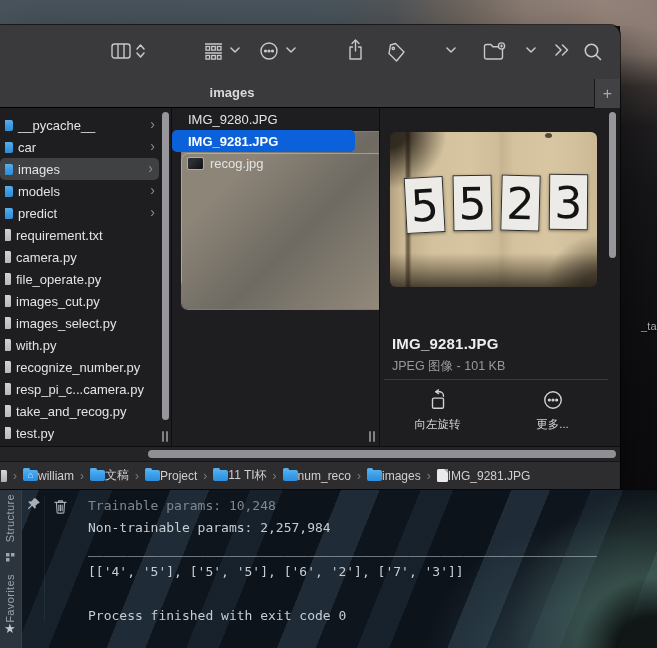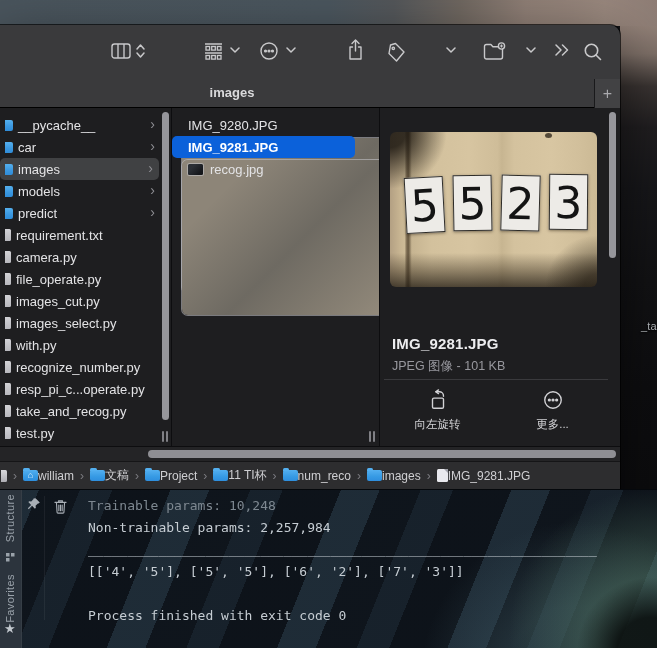--- a/index.html
+++ b/index.html
@@ -28,21 +28,21 @@
   .titlerow { position:relative; height:29px; background:#3a3a3c; border-bottom:1px solid #000; flex:none; }
   .wtitle { position:absolute; left:232px; top:6px; transform:translateX(-50%);
     color:#d9d9db; font-size:13px; font-weight:700; }
   .addtab { position:absolute; right:0; top:0; width:26px; height:29px; background:#424244;
     border-left:1px solid #19191b; color:#a9a9ad; font-size:16px; font-weight:400;
     display:flex; align-items:center; justify-content:center; cursor:default; }
 
   .content { position:relative; flex:none; height:338px; display:flex; background:#1e1e20; }
   .col { position:relative; overflow:hidden; }
   .col1 { width:172px; border-right:1px solid #0d0d0f; padding-top:6px; }
-  .col2 { width:208px; border-right:1px solid #0d0d0f; padding-top:6px; }
+  .col2 { width:208px; border-right:1px solid #0d0d0f; }
   .col3 { flex:1; }
 
   .srow { position:relative; height:22px; display:flex; align-items:center;
     font-size:13px; color:#e3e3e5; padding-left:5px; }
   .srow.sel { background:#404143; border-radius:5px; margin-right:12px; }
   .sliver { flex:none; margin-right:5px; }
   .sliver.folder { width:8px; height:11px; border-radius:0 2px 2px 0;
     background:linear-gradient(180deg,#55b0ee 0%,#3a97e0 60%,#2f8cd8 100%); }
   .sliver.file { width:6px; height:12px; border-radius:0 1.5px 1.5px 0;
     background:linear-gradient(180deg,#e6e6ea,#c9c9cf); opacity:.9; }
@@ -303,21 +303,21 @@
             <div class="srow">
               <div class="sliver file"></div>
               <div class="slabel">with.py</div>
             </div>
             <div class="srow">
               <div class="sliver file"></div>
               <div class="slabel">recognize_number.py</div>
             </div>
             <div class="srow">
               <div class="sliver file"></div>
-              <div class="slabel">resp_pi_c...operate.py</div>
+              <div class="slabel">resp_pi_c...camera.py</div>
             </div>
             <div class="srow">
               <div class="sliver file"></div>
               <div class="slabel">take_and_recog.py</div>
             </div>
             <div class="srow">
               <div class="sliver file"></div>
               <div class="slabel">test.py</div>
             </div>
           </div>

